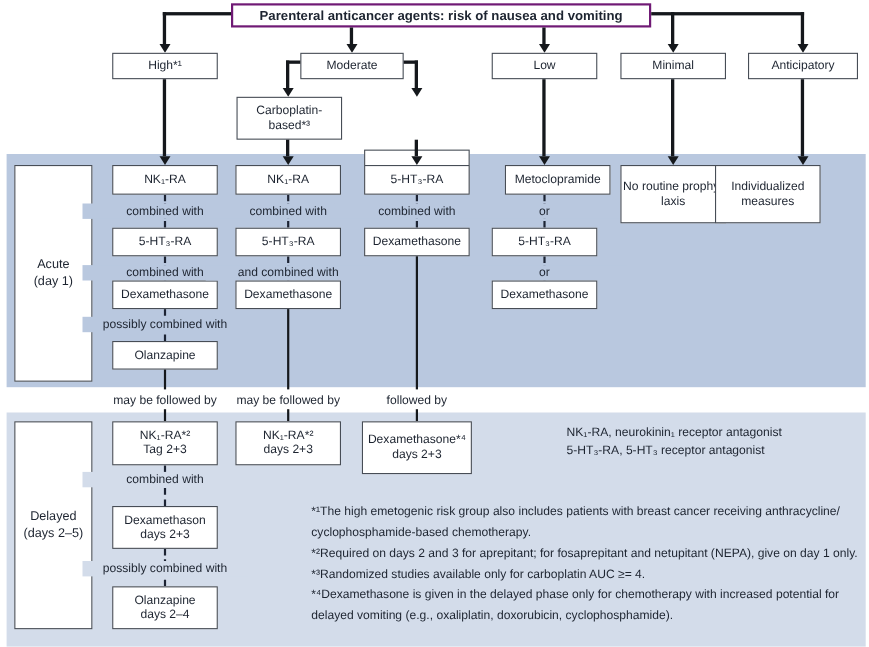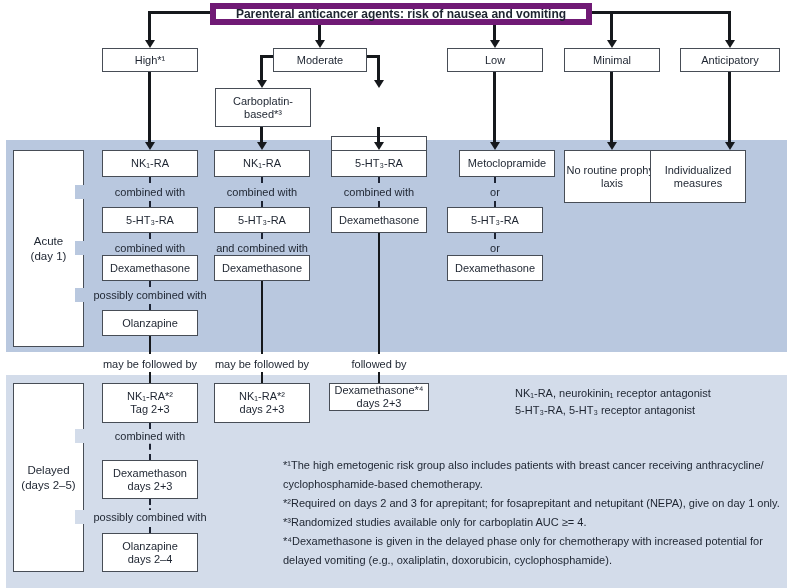--- a/index.html
+++ b/index.html
@@ -3,21 +3,21 @@
 <meta charset="utf-8">
 <style>
   html,body{margin:0;padding:0;}
   body{font-family:"Liberation Sans","DejaVu Sans",sans-serif;background:#fff;}
   #stage{position:relative;width:790px;height:588px;background:#fff;overflow:hidden;color:#1d2430;}
   .band{position:absolute;left:6px;width:781px;}
   .band.acute{top:140px;height:212px;background:#b9c8df;}
   .band.delayed{top:375px;height:213px;background:#d3dcea;}
   .box{position:absolute;background:#fff;border:1px solid #474d56;display:flex;align-items:center;justify-content:center;
        text-align:center;font-size:11px;line-height:13px;white-space:pre-line;box-sizing:border-box;}
-  .title{position:absolute;left:210px;top:3px;width:382px;height:22px;background:#fff;border:6px solid #701a75;
+  .title{position:absolute;left:210px;top:3px;width:382px;height:22px;background:#fff;border:2px solid #701a75;
          display:flex;align-items:center;justify-content:center;font-weight:bold;font-size:12px;box-sizing:border-box;}
   .phase{position:absolute;left:13px;width:71px;background:#fff;border:1px solid #474d56;display:flex;align-items:center;
          justify-content:center;text-align:center;font-size:11.5px;line-height:15px;white-space:pre-line;box-sizing:border-box;}
   .vl,.hl{position:absolute;background:#15181c;}
   .vl{width:3px;}
   .hl{height:3px;}
   .sl{position:absolute;width:2px;background:#15181c;}
   .dl{position:absolute;width:0;border-left:2px dashed #1c2333;}
   .ah{position:absolute;width:0;height:0;border-left:5px solid transparent;border-right:5px solid transparent;border-top:8px solid #15181c;}
   .lbl{position:absolute;width:150px;text-align:center;font-size:11px;line-height:14px;height:14px;}
@@ -139,21 +139,21 @@
 Tag 2+3</div>
   <div class="lbl d" style="left:75px;top:429px;">combined with</div>
   <div class="box" style="left:102px;top:460px;width:96px;height:39px;">Dexamethason
 days 2+3</div>
   <div class="lbl d" style="left:75px;top:510px;">possibly combined with</div>
   <div class="box" style="left:102px;top:533px;width:96px;height:39px;">Olanzapine
 days 2–4</div>
 
   <div class="box" style="left:214px;top:383px;width:96px;height:40px;">NK₁-RA*²
 days 2+3</div>
-  <div class="box" style="left:329px;top:383px;width:100px;height:28px;text-align:center;">Dexamethasone*⁴
+  <div class="box" style="left:329px;top:383px;width:100px;height:48px;text-align:center;">Dexamethasone*⁴
 days 2+3</div>
 
   <div class="legend">
     <div>NK₁-RA, neurokinin₁ receptor antagonist</div>
     <div>5-HT₃-RA, 5-HT₃ receptor antagonist</div>
   </div>
 
   <div class="footnotes">
     <div class="fnote">*¹The high emetogenic risk group also includes patients with breast cancer receiving anthracycline/
 cyclophosphamide-based chemotherapy.</div>

